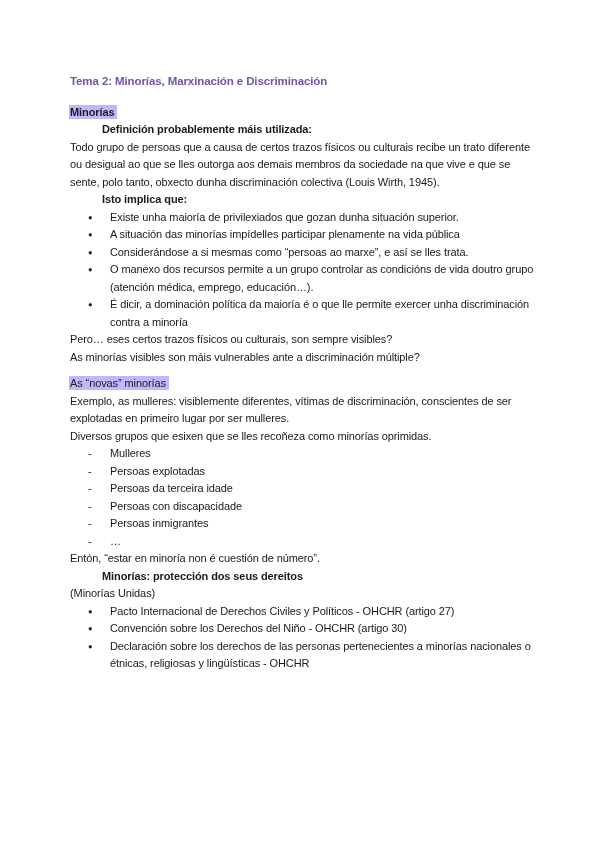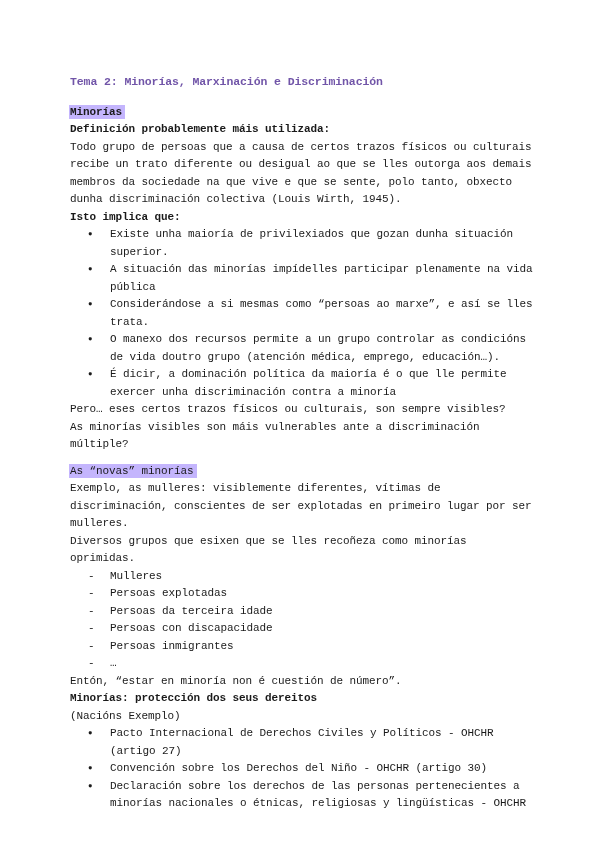--- a/index.html
+++ b/index.html
@@ -3,36 +3,36 @@
 <meta charset="utf-8">
 <style>
   html, body { margin: 0; padding: 0; background: #ffffff; }
   .page {
     position: relative;
     width: 600px;
     height: 848px;
     background: #ffffff;
     box-sizing: border-box;
     padding: 73px 64px 0 70px;
-    font-family: Liberation Mono, monospace;
+    font-family: Liberation Sans, sans-serif;
     font-size: 11px;
     line-height: 17.5px;
     letter-spacing: -0.1px;
     color: #1a1a1a;
     overflow: hidden;
   }
   .doc-title {
     margin: 0 0 13px 0;
     font-size: 11.5px;
     line-height: 17.5px;
     font-weight: bold;
     color: #7155a8;
   }
   p { margin: 0; }
-  .bold { font-weight: bold; }
+  .bold { font-weight: bold; margin-left: 32px; }
   .hl {
     background: #c4b5fd;
     padding: 1px 3px 1px 1px;
     margin-left: -1px;
   }
   .section-gap { margin-top: 9px; }
   ul.plain {
     list-style: none;
     margin: 0;
     padding: 0;
@@ -122,21 +122,21 @@
     </li>
     <li class="li">
       <span class="marker dash">-</span>
       <span>…</span>
     </li>
   </ul>
 
   <p>Entón, “estar en minoría non é cuestión de número”.</p>
 
   <p class="bold">Minorías: protección dos seus dereitos</p>
-  <p>(Nacións Exemplo)</p>
+  <p>(Minorías Unidas)</p>
 
   <ul class="plain">
     <li class="li">
       <span class="marker bullet">●</span>
       <span>Pacto Internacional de Derechos Civiles y Políticos - OHCHR (artigo 27)</span>
     </li>
     <li class="li">
       <span class="marker bullet">●</span>
       <span>Convención sobre los Derechos del Niño - OHCHR (artigo 30)</span>
     </li>

